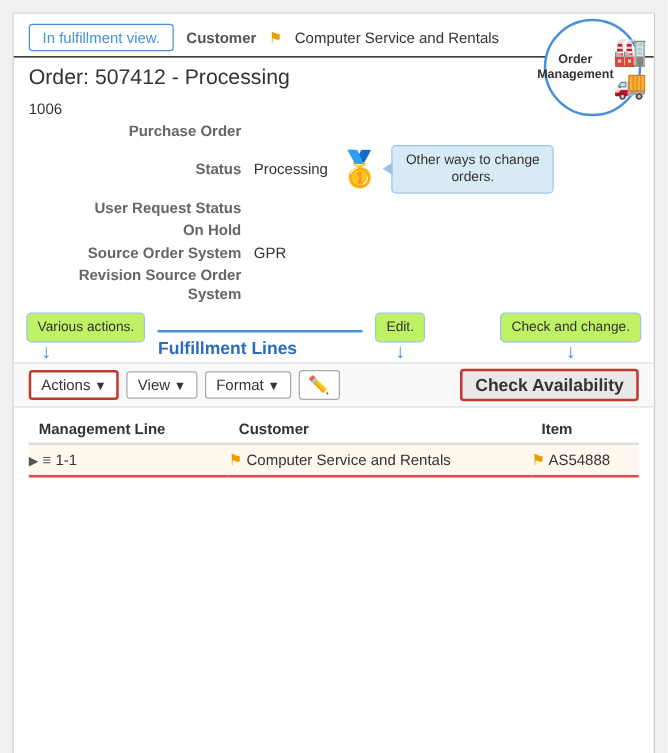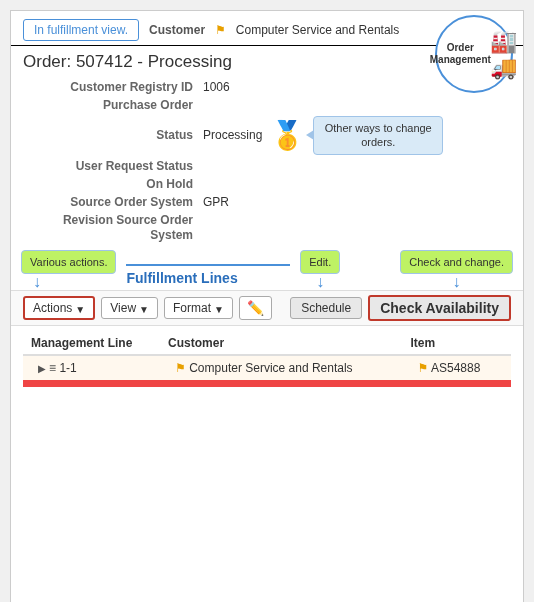--- a/index.html
+++ b/index.html
@@ -189,22 +189,22 @@
       font-size: 12px;
     }
     .data-table th {
       text-align: left;
       padding: 4px 8px;
       font-weight: bold;
       color: #333;
       border-bottom: 2px solid #ddd;
     }
     .data-table td {
-      padding: 5px 15px;
-      border-bottom: 7px solid #ef4444;
+      padding: 5px 0;
+      border-bottom: 2px solid #ef4444;
       color: #333;
     }
     .row-expand {
       color: #555;
       cursor: pointer;
       font-size: 10px;
     }
     .row-doc-icon {
       color: #555;
       font-size: 12px;
@@ -255,21 +255,20 @@
     </div>
   </div>
 
   <div style="padding: 6px 12px 2px 12px;">
     <span class="header-title">Order: 507412 - Processing</span>
   </div>
 
   <div class="fields-area">
 
     <div class="field-row">
-      <span class="field-label">Customer Registry ID</span>
       <span class="field-value">1006</span>
     </div>
 
     <div class="field-row">
       <span class="field-label">Purchase Order</span>
       <span class="field-value"></span>
     </div>
 
     <div class="field-row">
       <span class="field-label">Status</span>
@@ -338,21 +337,20 @@
       <span>Format</span>
       <span class="caret">▼</span>
     </button>
 
     <button class="pencil-btn">
       <span>✏️</span>
     </button>
 
     <div class="toolbar-sep"></div>
 
-    <button class="schedule-btn">Schedule</button>
     <button class="check-avail-btn">Check Availability</button>
   </div>
 
   <div style="padding: 0 12px; margin-top:6px;">
     <table class="data-table">
       <thead>
         <tr>
           <th>
             <span>Management Line</span>
           </th>

